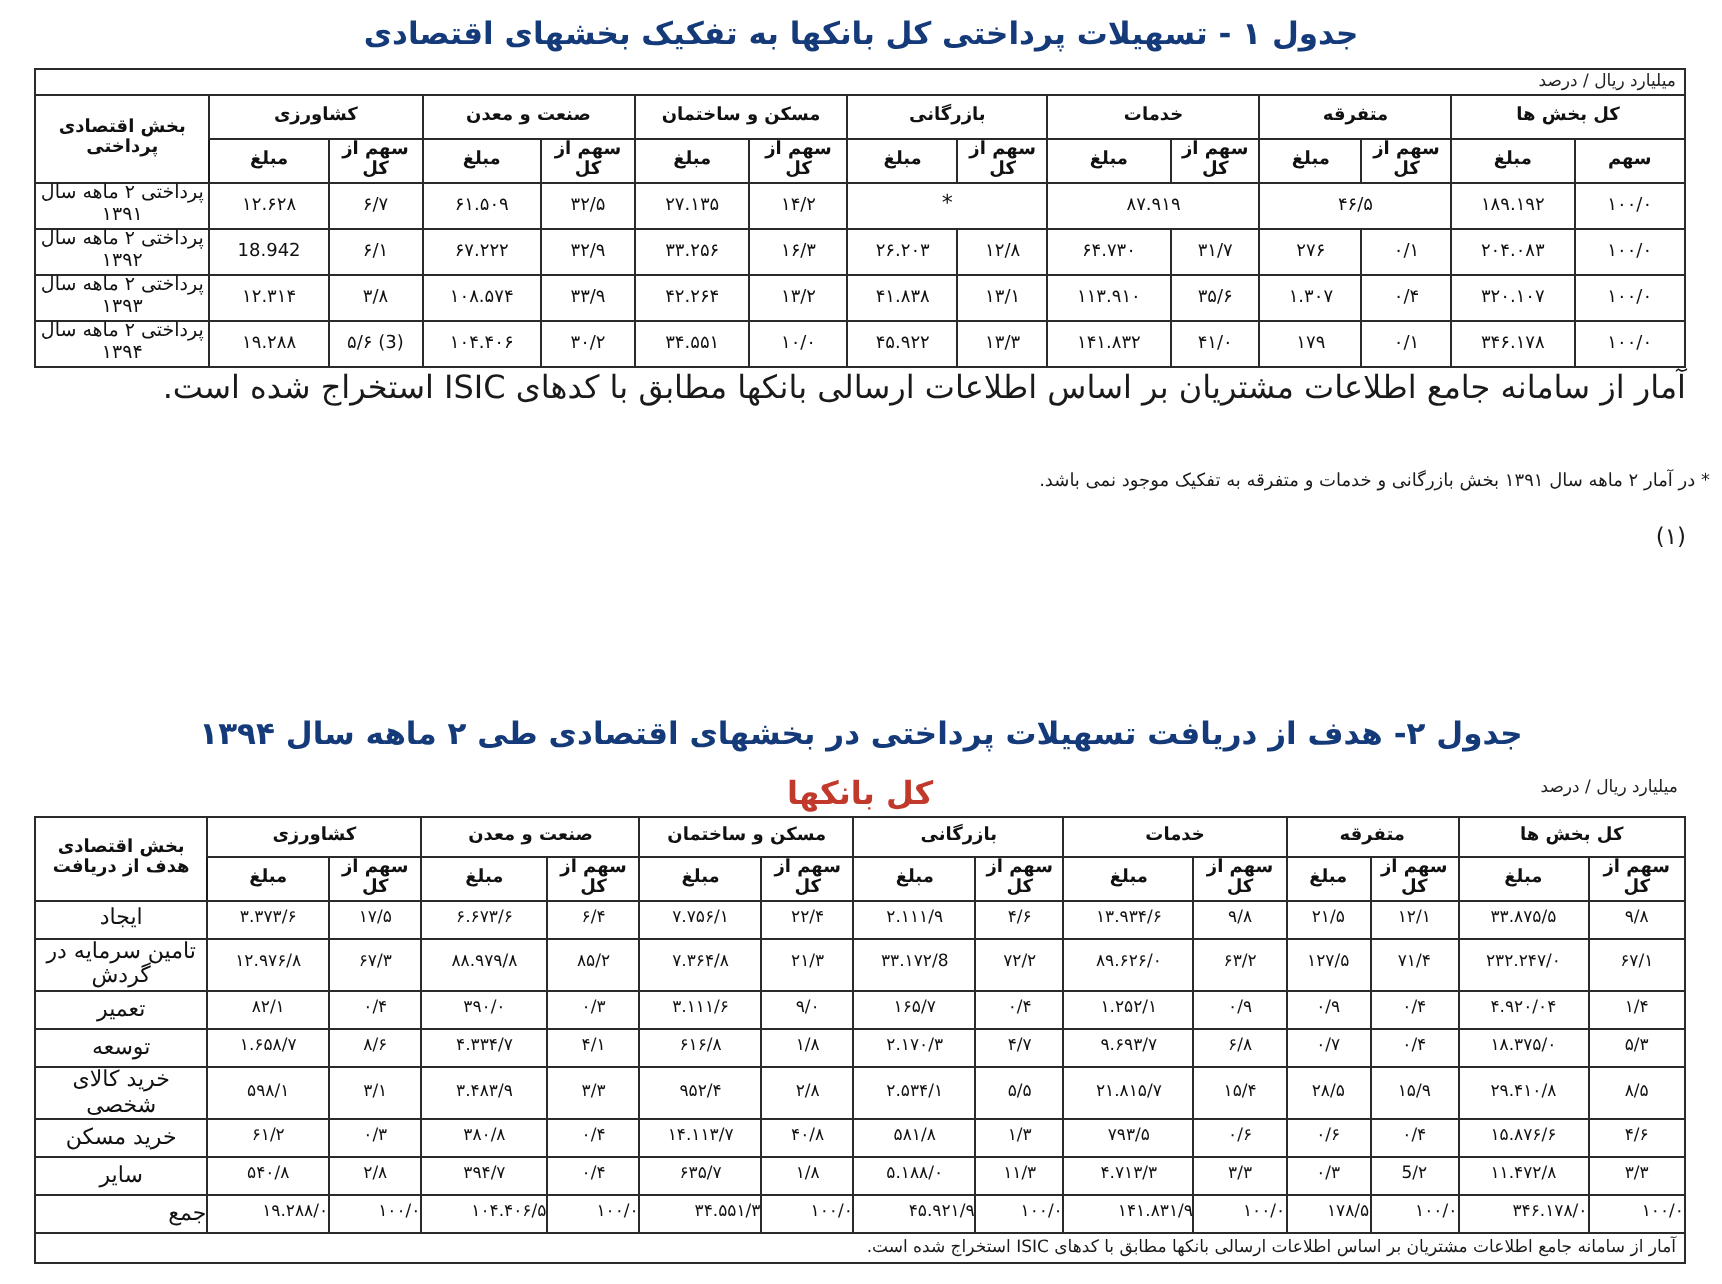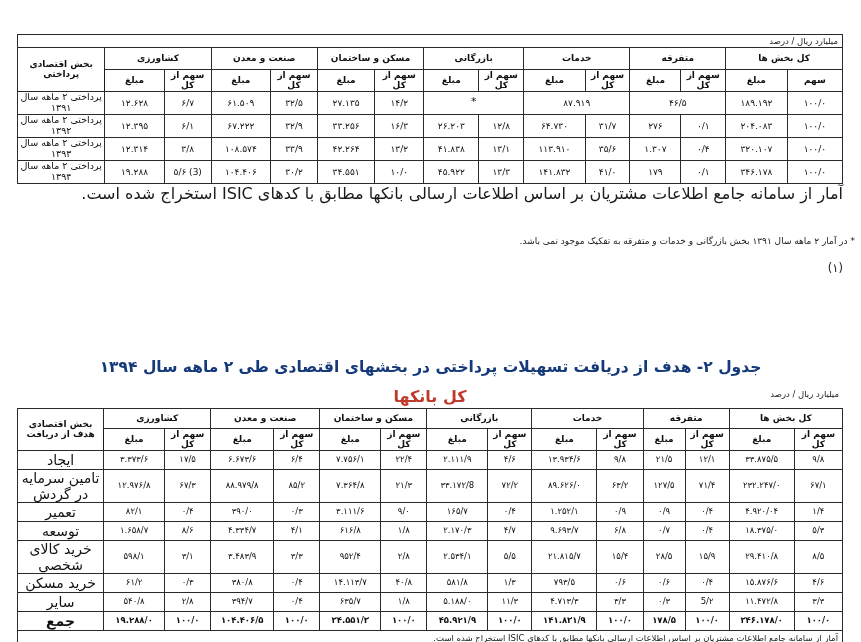--- a/index.html
+++ b/index.html
@@ -66,33 +66,34 @@
   #t2wrap .unitbar{font-size:8.5px;padding:1px 4px 1px 0;}
   #banks{
     text-align:center;color:#c0392b;font-weight:bold;font-size:16px;
     margin-top:-13px;margin-bottom:2px;
   }
   #t2{width:826px;}
   #t2 th{font-weight:bold;}
   #t2 .grphead{height:20px;font-size:9.5px;font-weight:bold;}
   #t2 .subhead{height:18px;font-size:8.5px;}
   #t2 tbody td{height:18px;font-size:8.5px;}
-  #t2 .rowlabel{font-size:14px;}
-  #t2 .totalrow td{font-weight:bold;}
+  #t2 .rowlabel{font-size:11px;}
+  #t2 .totalrow td{font-weight:normal;text-align:right;}
   #t2foot{
     border:1px solid #2a2a2a;border-top:none;
     font-size:8.5px;text-align:right;padding:2px 4px;
   }
   .star{font-size:11px;}
 </style>
 </head>
 <body>
 
 <div class="page">
 
+  <div class="title" id="title1">جدول ۱ - تسهیلات پرداختی کل بانکها به تفکیک بخشهای اقتصادی</div>
 
   <div id="t1wrap">
     <div class="unitbar unit">میلیارد ریال / درصد</div>
     <table id="t1">
       <colgroup>
         <col style="width:52px">
           <col style="width:58px">
         <col style="width:42px">
           <col style="width:48px">
         <col style="width:42px">
@@ -162,21 +163,21 @@
           <td>۲۷۶</td>
           <td class="colsep">۳۱/۷</td>
           <td>۶۴.۷۳۰</td>
           <td class="colsep">۱۲/۸</td>
           <td>۲۶.۲۰۳</td>
           <td class="colsep">۱۶/۳</td>
           <td>۳۳.۲۵۶</td>
           <td class="colsep">۳۲/۹</td>
           <td>۶۷.۲۲۲</td>
           <td class="colsep">۶/۱</td>
-          <td>۱۲.۳۹۵</td>
+          <td>18.942</td>
           <td class="rowlabel colsep">پرداختی ۲ ماهه سال ۱۳۹۲</td>
         </tr>
 
         <tr>
           <td>۱۰۰/۰</td>
           <td>۳۲۰.۱۰۷</td>
           <td class="colsep">۰/۴</td>
           <td>۱.۳۰۷</td>
           <td class="colsep">۳۵/۶</td>
           <td>۱۱۳.۹۱۰</td>

